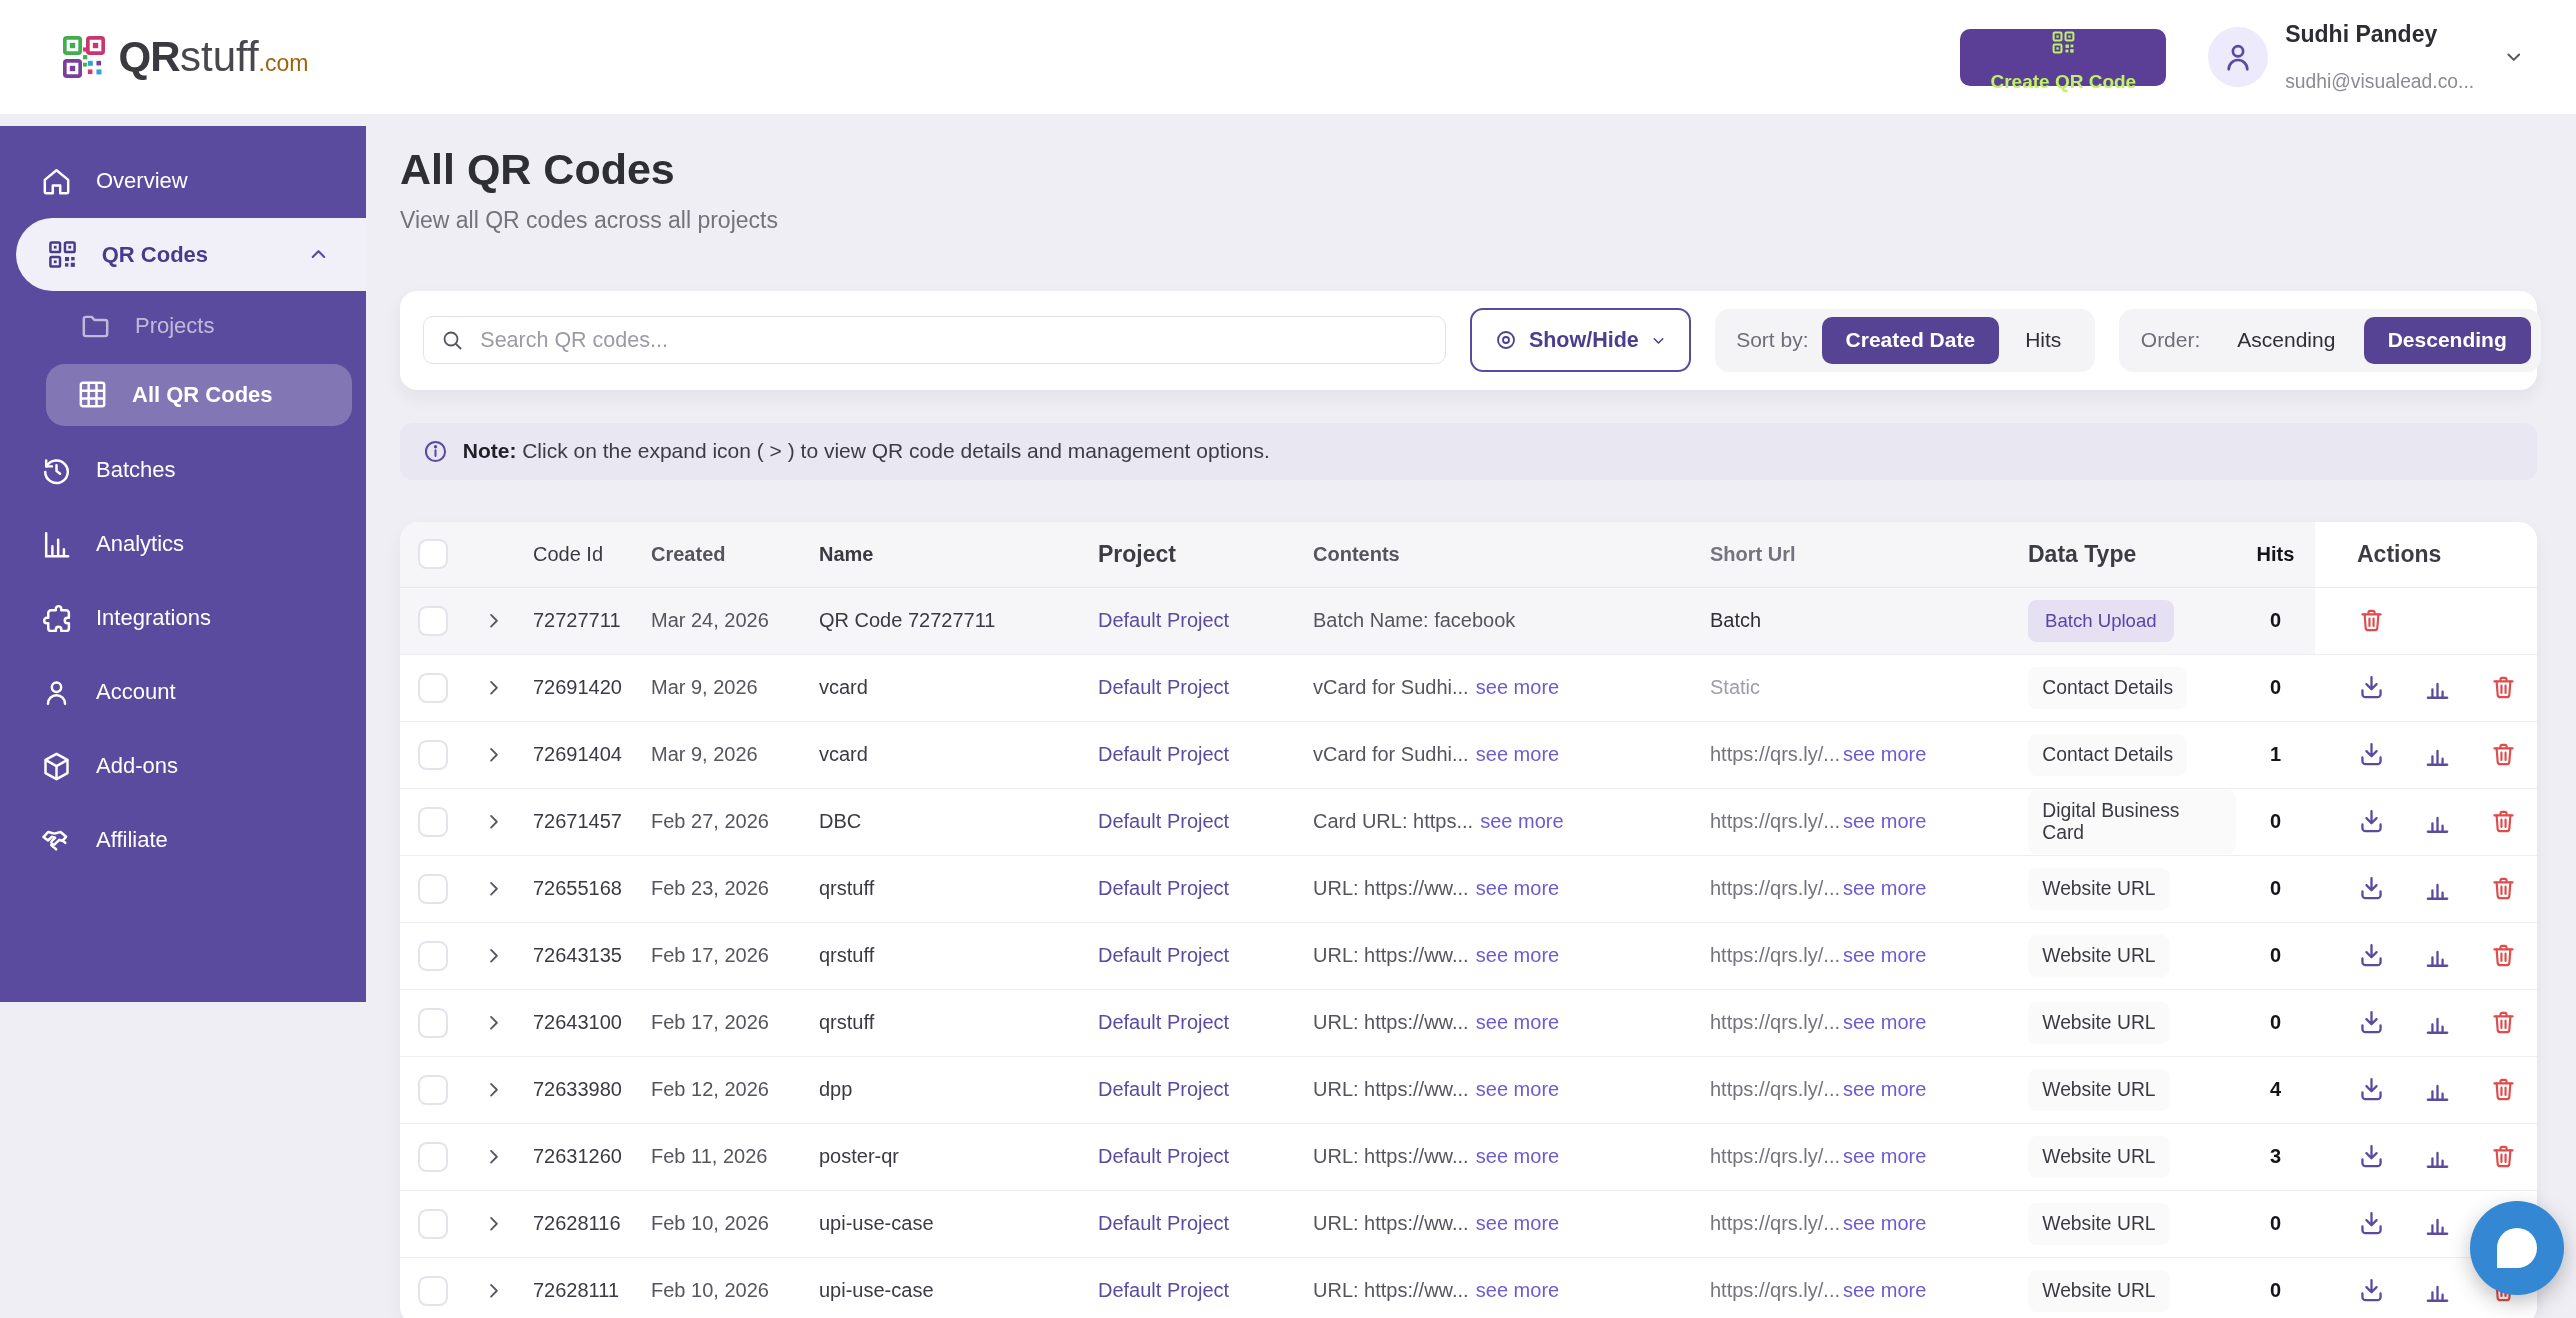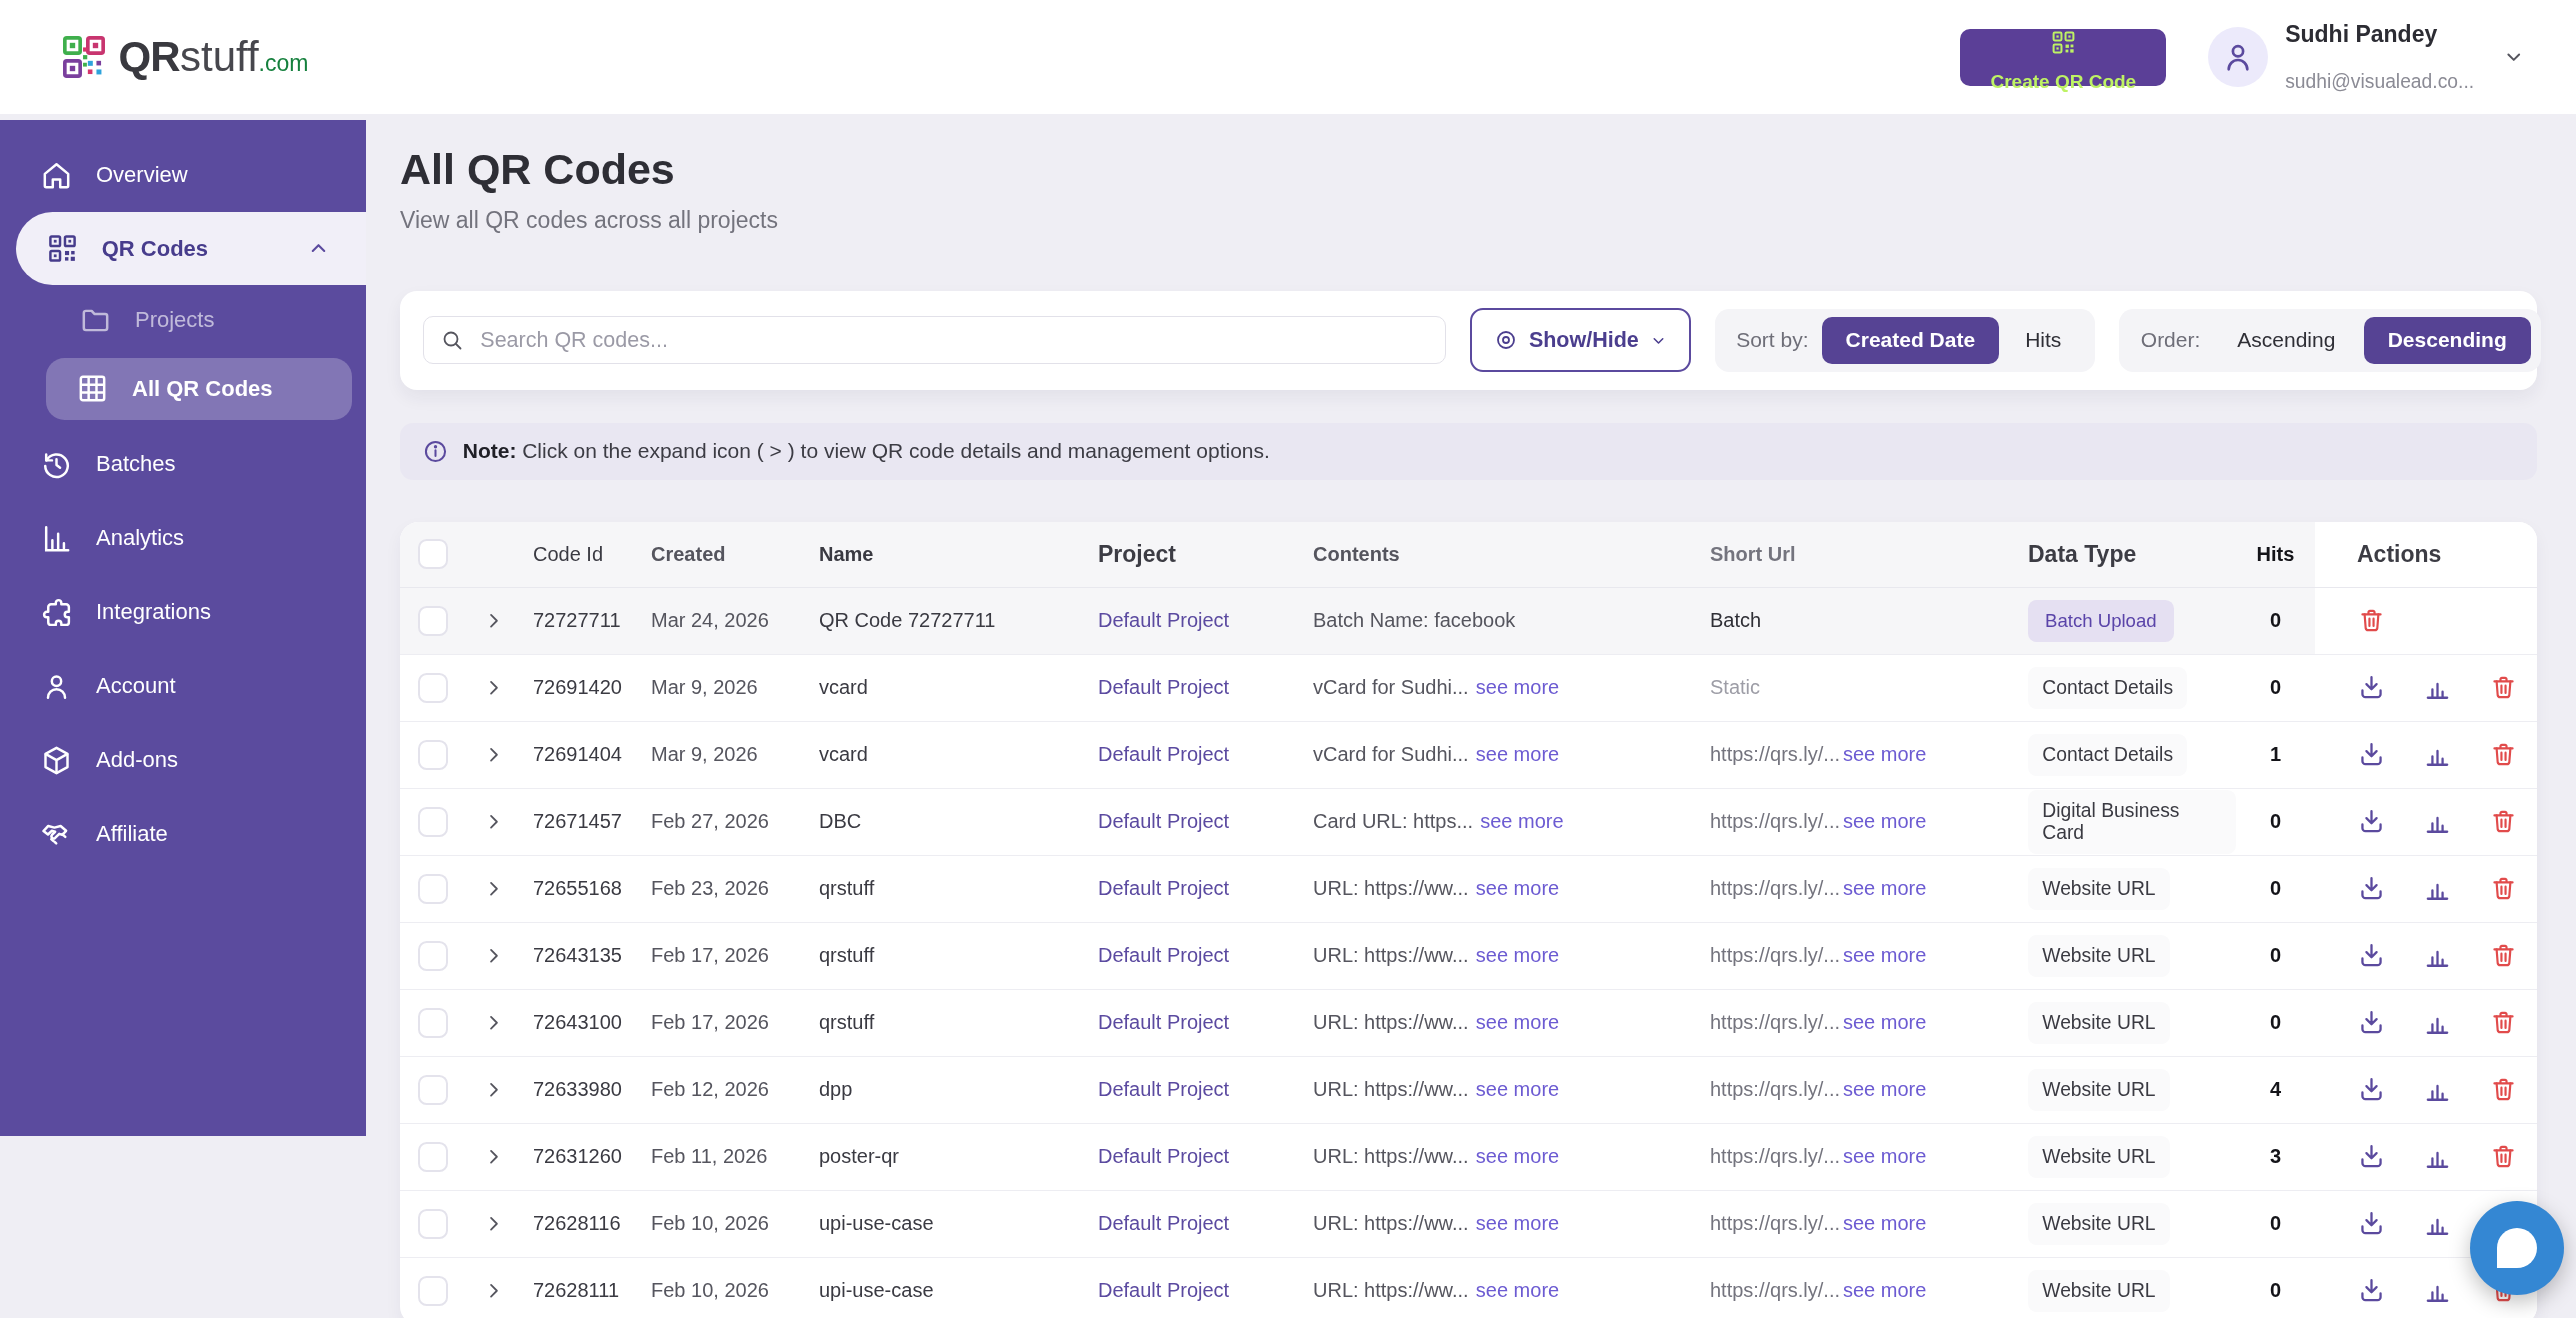--- a/index.html
+++ b/index.html
@@ -7,38 +7,38 @@
   body{width:2576px;height:1318px;overflow:hidden;background:#efeef4;
        font-family:"Liberation Sans",sans-serif;color:#2e2e35;}
 
   
   .topbar{position:absolute;top:0;left:0;width:2576px;height:114px;background:#fff;
           display:flex;align-items:center;z-index:30;}
   .logo{display:flex;align-items:baseline;margin-left:61px;}
   .logo-mark{width:46px;height:46px;align-self:center;margin-right:11.4px;flex:none;}
   .logo-qr{font-size:42px;font-weight:800;color:#39393f;letter-spacing:-0.7px;}
   .logo-stuff{font-size:42px;font-weight:300;color:#47474d;}
-  .logo-tld{font-size:23px;color:#15803d;}
+  .logo-tld{font-size:23px;color:#a16207;}
   .top-right{margin-left:auto;display:flex;align-items:center;margin-right:52px;gap:42px;}
   .create-btn{display:flex;align-items:center;gap:15.7px;background:#5b3f97;color:#bef264;border:none;
               border-radius:10px;height:57px;padding:0 30px;font-size:19px;font-weight:600;
               font-family:inherit;cursor:pointer;flex-direction:column;}
   .icon-slot{display:inline-flex;align-items:center;justify-content:center;}
   .icon-slot svg{width:100%;height:100%;}
   .create-btn .icon-slot{width:27px;height:27px;}
   .user{display:flex;align-items:center;gap:17px;cursor:pointer;}
   .avatar{width:60px;height:60px;border-radius:50%;background:#eceafb;color:#5b4a9e;
           display:flex;align-items:center;justify-content:center;flex:none;}
   .avatar .icon-slot{width:36px;height:36px;}
   .user-name{font-size:23px;font-weight:700;color:#2c2c33;}
   .user-email{font-size:19.3px;color:#8b8b95;margin-top:23px;}
   .user-caret{width:21.5px;height:21.5px;color:#55555e;margin-left:11.4px;}
 
   
-  .sidebar{position:absolute;top:120px;left:0;width:366px;height:1016px;background:#5b4b9e;z-index:20;}
+  .sidebar{position:absolute;top:126px;left:0;width:366px;height:876px;background:#5b4b9e;z-index:20;}
   .sidebar nav{display:flex;flex-direction:column;padding-top:18px;}
   .side-item{display:flex;align-items:center;height:74px;padding-left:40px;gap:23px;color:#fff;
              font-size:22px;cursor:pointer;}
   .side-item .icon-slot{width:33px;height:33px;flex:none;}
   .side-item.parent-active{background:#f1eff8;color:#473c8c;font-weight:700;margin-left:15.7px;
              border-radius:37px 0 0 37px;height:73px;padding-left:30px;}
   .side-item .trail{margin-left:auto;margin-right:36px;width:23px;height:23px;color:#5b4a9e;}
   .side-item.sub{height:70px;padding-left:79px;color:rgba(255,255,255,0.62);}
   .side-item.sub-active{height:62px;margin:2.9px 14.3px 7.2px 46px;padding-left:30px;border-radius:18.6px;
              background:rgba(255,255,255,0.24);color:#fff;font-weight:700;}

